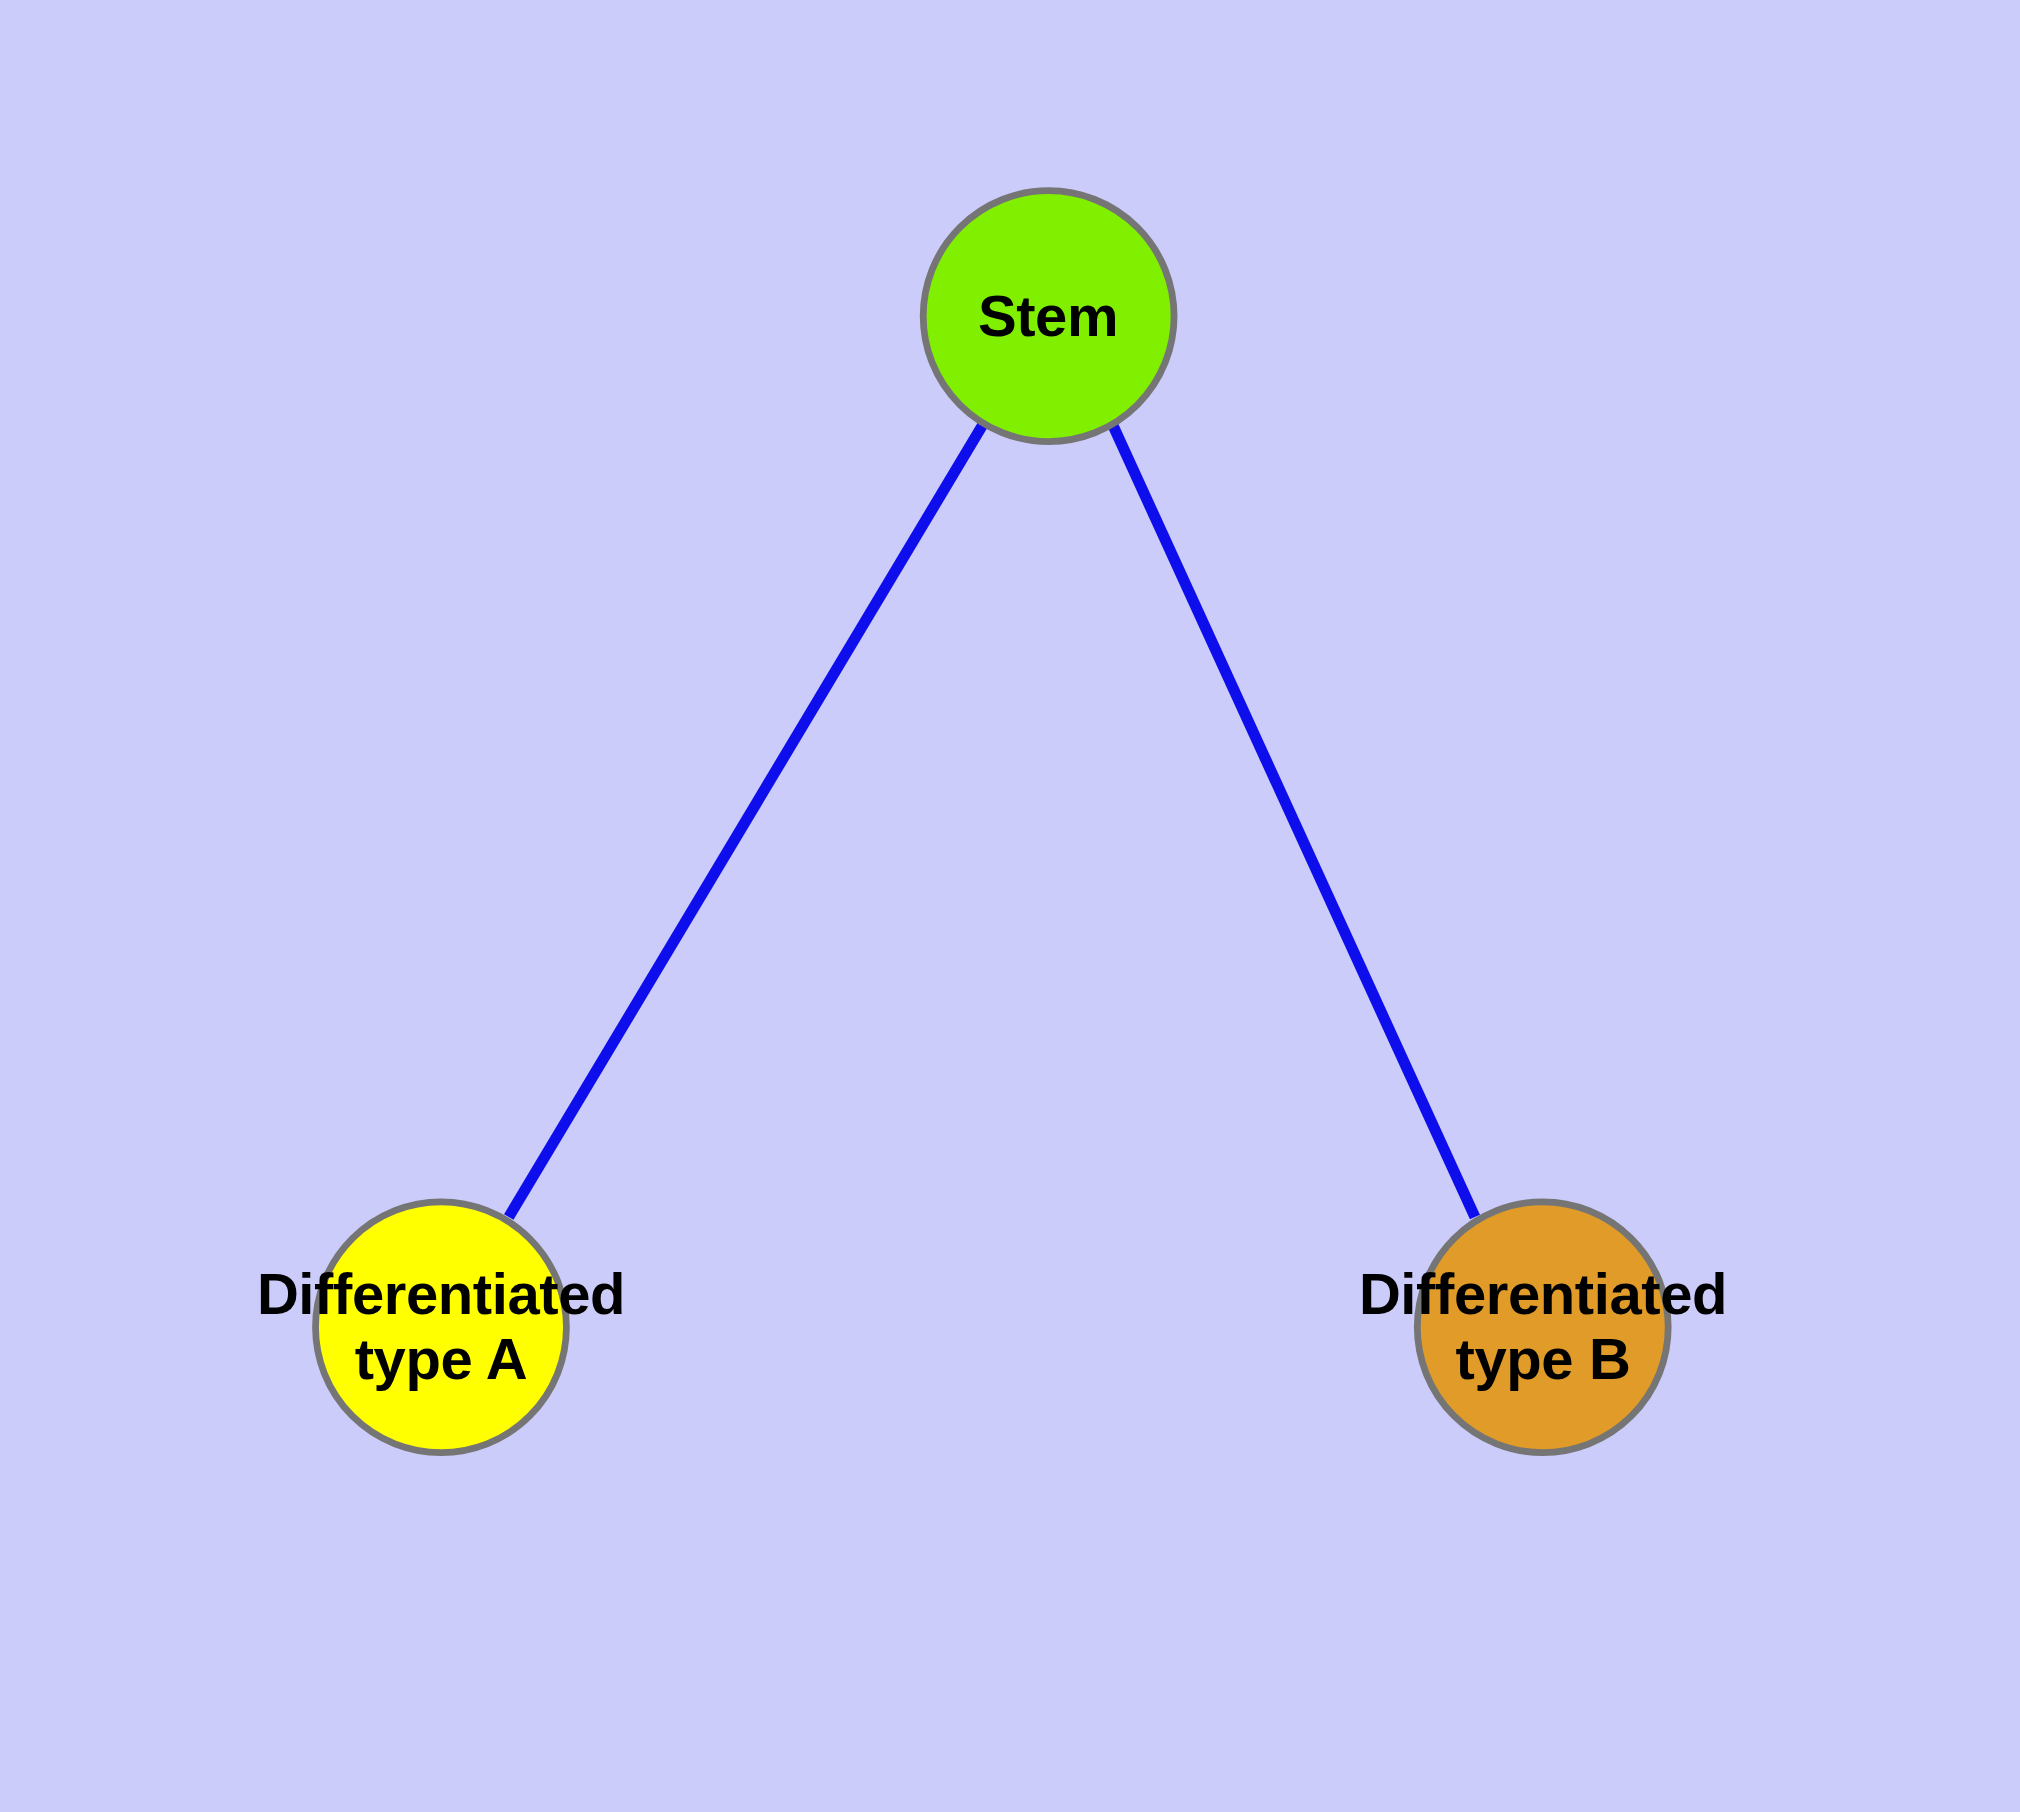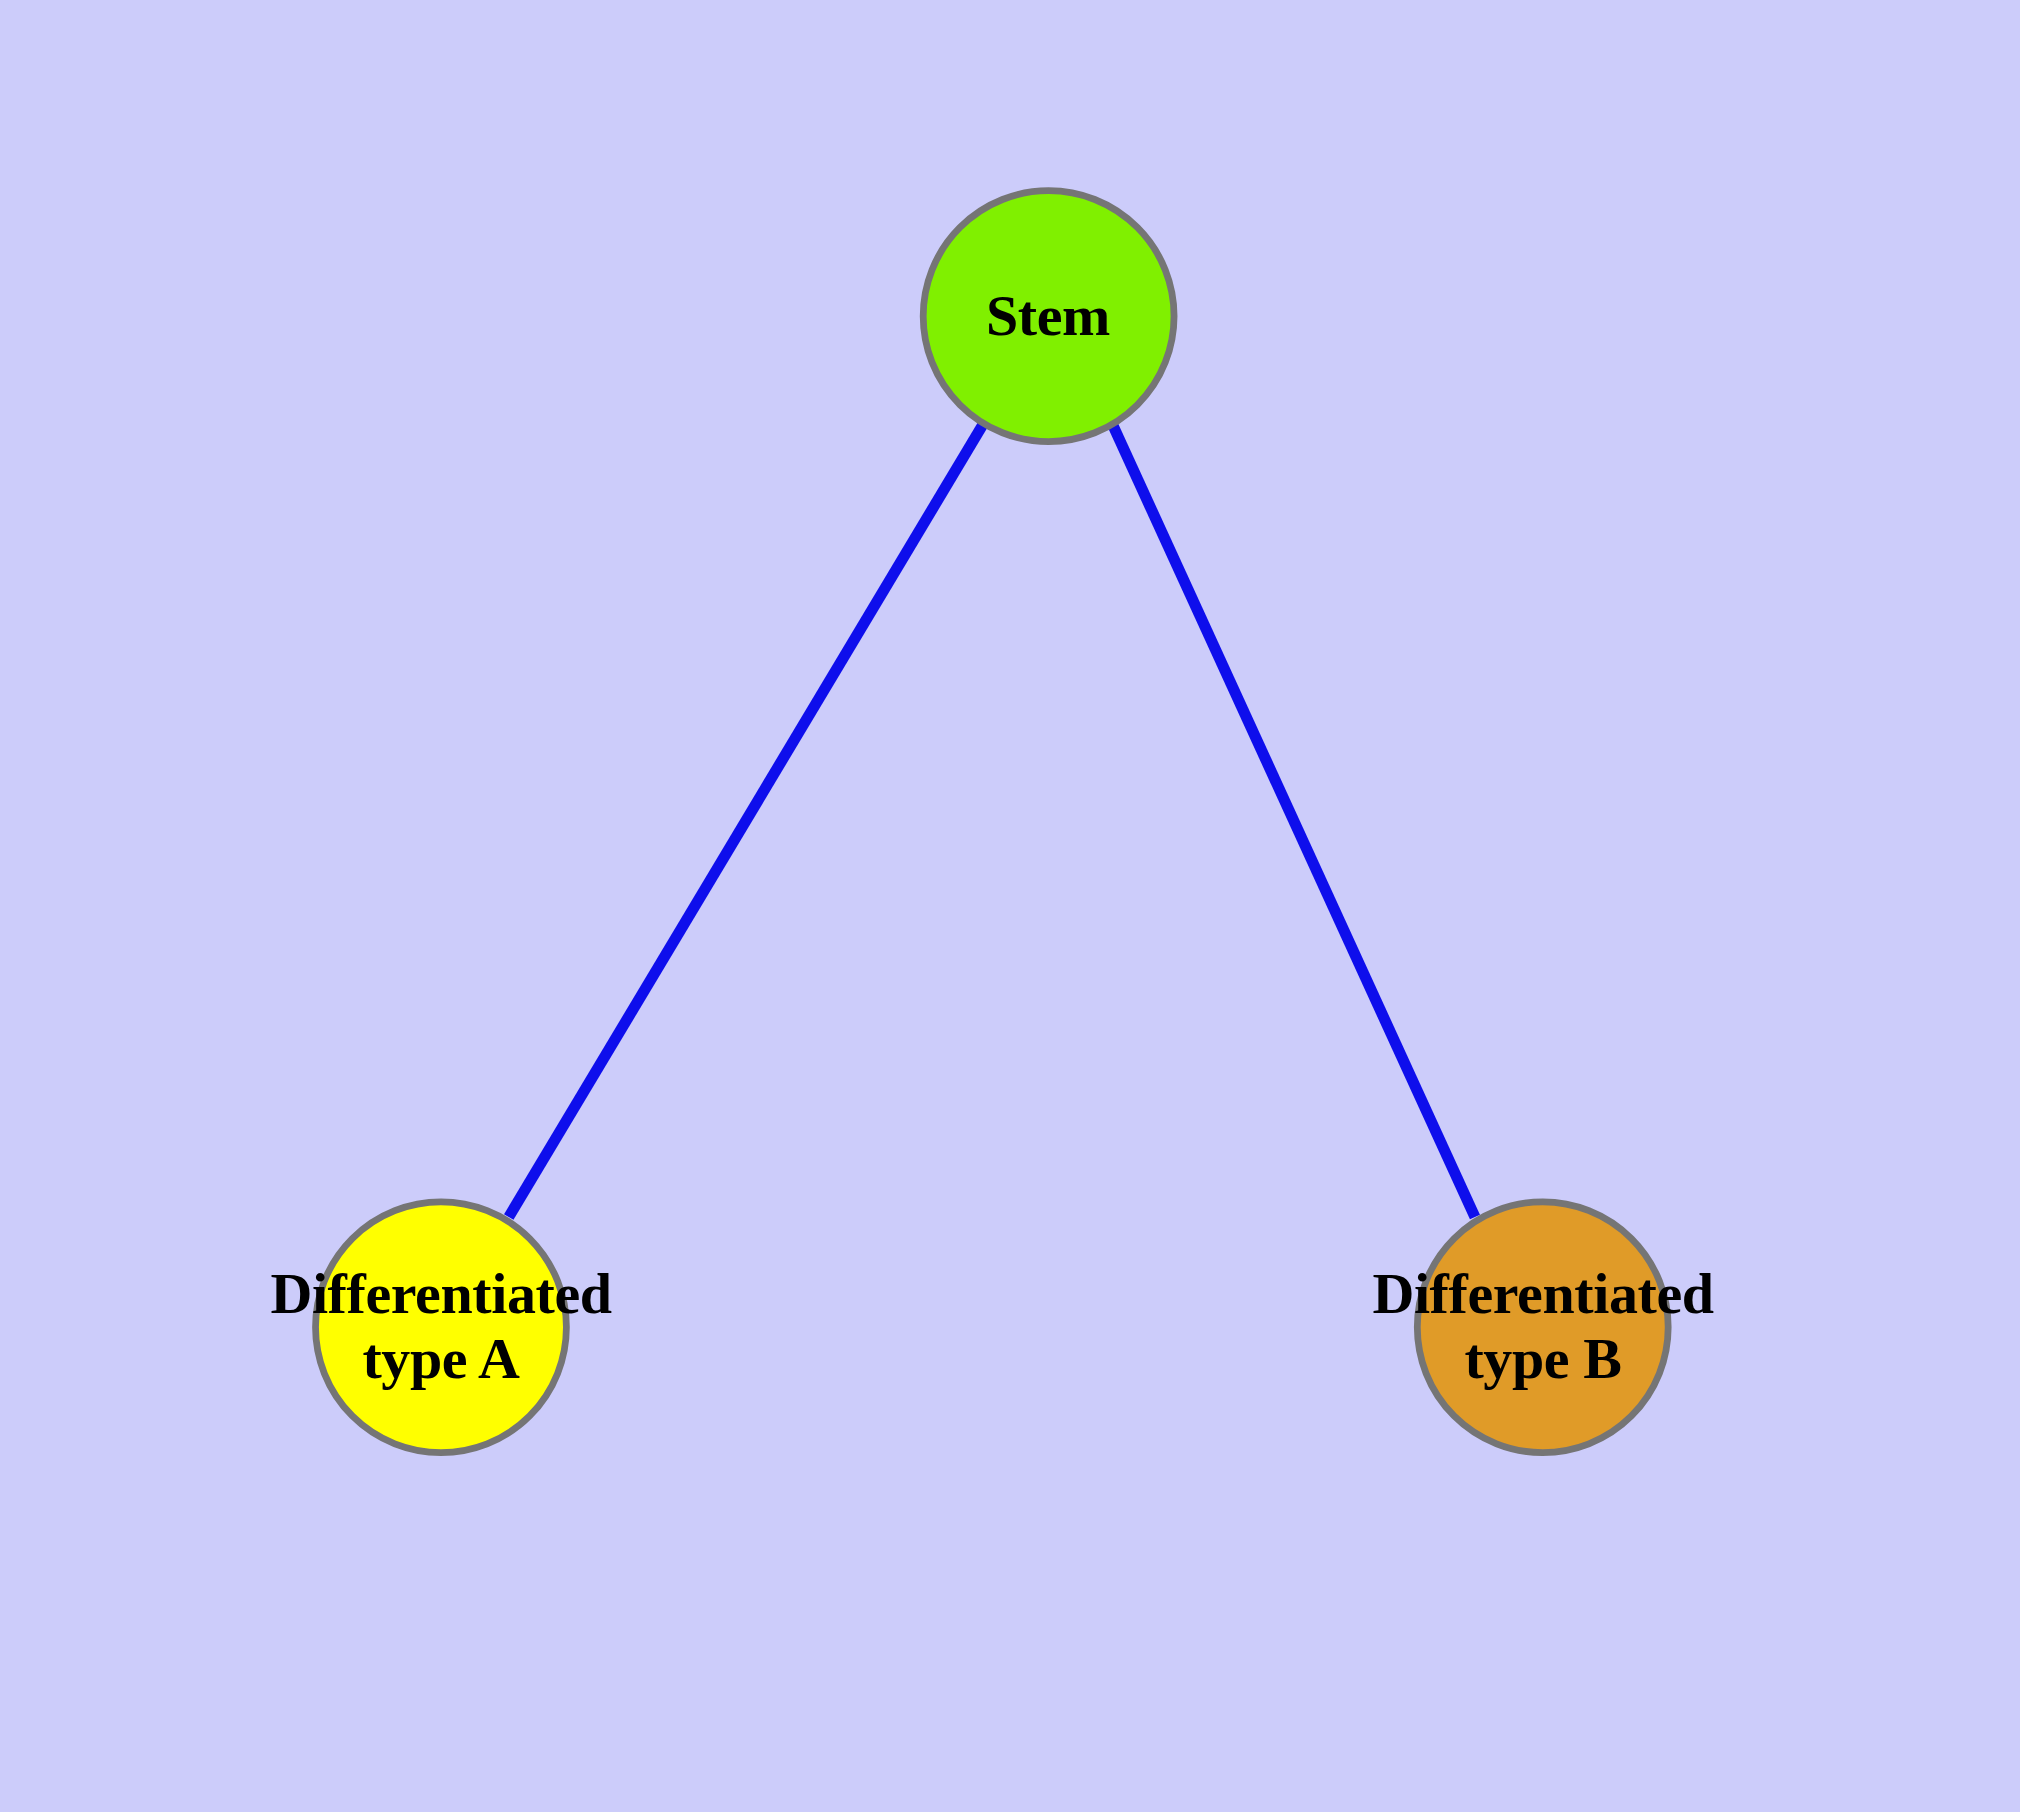--- a/index.html
+++ b/index.html
@@ -22,21 +22,21 @@
     position: absolute;
     top: 0;
     left: 0;
     width: 2021px;
     height: 1812px;
     display: block;
   }
   .node-label {
     position: absolute;
     color: #000000;
-    font-family: Liberation Serif, serif;
+    font-family: Liberation Sans, sans-serif;
     font-weight: bold;
     font-size: 58px;
     line-height: 1.12;
     text-align: center;
     white-space: pre;
     transform: translate(-50%, -50%);
     pointer-events: none;
     letter-spacing: -0.4px;
   }
 </style>

